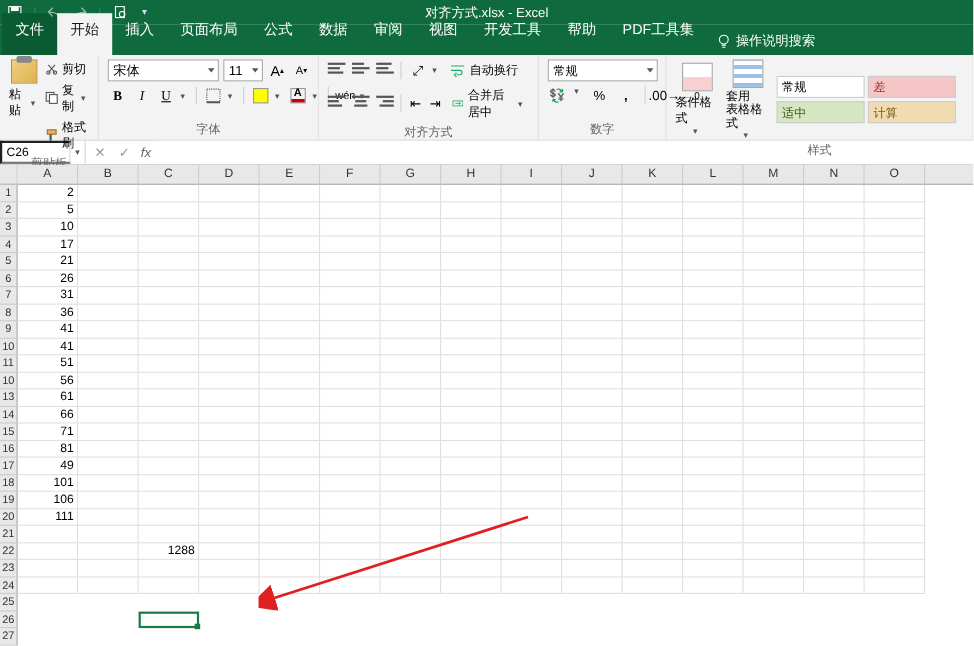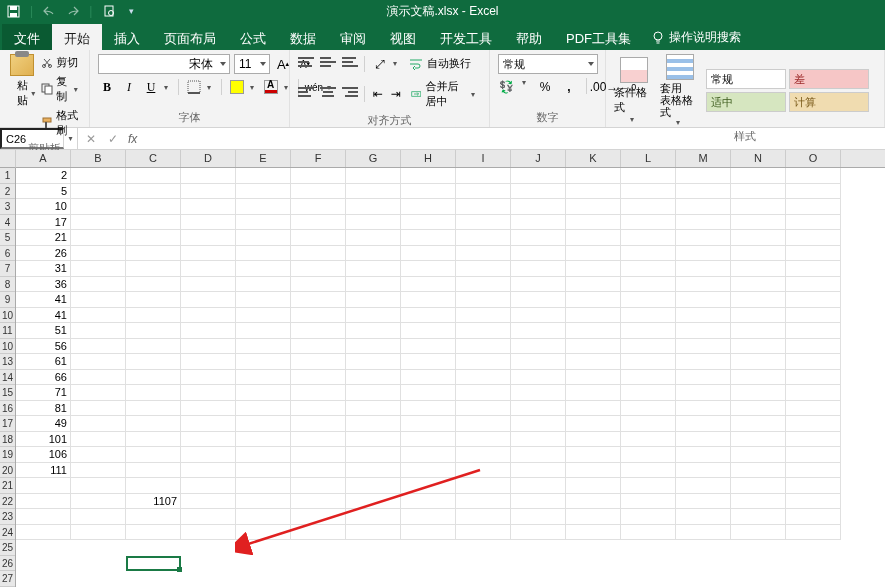--- a/index.html
+++ b/index.html
@@ -5,43 +5,43 @@
   * { box-sizing: border-box; margin: 0; padding: 0; }
   body { font-family: "Microsoft YaHei", Arial, sans-serif; font-size: 12px; background: #fff; width: 885px; height: 587px; overflow: hidden; position: relative; }
   
   .titlebar { background: #0f6b3e; height: 22px; display: flex; align-items: center; color: #fff; padding: 0 6px; }
   .qat { display: flex; gap: 8px; align-items: center; }
   .qat-icon { width: 14px; height: 14px; display: inline-flex; align-items: center; justify-content: center; cursor: pointer; }
   .qat-sep { color: #2a8a5a; margin: 0 2px; }
   .doc-title { position: absolute; left: 50%; transform: translateX(-50%); font-size: 12px; }
   
   .tabbar { background: #0f6b3e; height: 28px; display: flex; align-items: flex-end; color: #fff; padding-left: 2px; }
-  .tab { padding: 6px 12px 2px; cursor: pointer; font-size: 13px; border: none; background: transparent; color: #fff; }
+  .tab { padding: 6px 12px 14px; cursor: pointer; font-size: 13px; border: none; background: transparent; color: #fff; }
   .tab.active { background: #f3f3f3; color: #1a1a1a; }
   .tab.file { background: #0a5a32; }
   .tell-me { display: flex; align-items: center; gap: 4px; padding: 0 8px 4px; font-size: 12px; }
   .bulb { width: 14px; height: 14px; }
   
   .ribbon { background: #f3f3f3; border-bottom: 1px solid #d4d4d4; height: 78px; display: flex; }
   .ribbon-group { border-right: 1px solid #e1e1e1; padding: 4px 8px 2px; display: flex; flex-direction: column; justify-content: space-between; position: relative; }
   .group-label { font-size: 11px; color: #666; text-align: center; padding-top: 2px; }
   .group-body { display: flex; gap: 6px; align-items: flex-start; flex: 1; }
   
   .clipboard-body { display: flex; gap: 4px; }
   .paste-btn { width: 34px; height: 54px; display: flex; flex-direction: column; align-items: center; justify-content: center; cursor: pointer; }
   .paste-icon { width: 24px; height: 28px; background: linear-gradient(135deg,#f0d080,#e0b050); border: 1px solid #c09030; position: relative; }
   .paste-icon::after { content:''; position:absolute; top:-4px; left:4px; right:4px; height:6px; background:#888; border-radius:2px; }
-  .paste-label { font-size: 11px; margin-top: 2px; display: flex; align-items: center; text-align: right; }
+  .paste-label { font-size: 11px; margin-top: 2px; display: flex; align-items: center; }
   .clip-side { display: flex; flex-direction: column; gap: 2px; font-size: 11px; }
   .clip-side-item { display: flex; align-items: center; gap: 3px; cursor: pointer; padding: 1px 2px; }
   .mini-icon { width: 12px; height: 12px; display: inline-block; }
   
   .font-body { display: flex; flex-direction: column; gap: 4px; }
   .font-row { display: flex; gap: 4px; align-items: center; }
-  .font-name { width: 132px; height: 20px; border: 1px solid #ababab; background: #fff; font-size: 12px; padding: 0 16px 0 4px; position: relative; text-align: right; }
+  .font-name { width: 101px; height: 20px; border: 1px solid #ababab; background: #fff; font-size: 12px; padding: 0 16px 0 4px; position: relative; }
   .font-size { width: 36px; height: 20px; border: 1px solid #ababab; background: #fff; font-size: 12px; padding: 0 14px 0 4px; }
   .combo { position: relative; display: inline-block; }
   .combo::after { content:''; position:absolute; right:4px; top:8px; border-left:3px solid transparent; border-right:3px solid transparent; border-top:4px solid #555; }
   .btn-sm { width: 18px; height: 18px; display: inline-flex; align-items: center; justify-content: center; cursor: pointer; font-size: 12px; }
   .btn-sm.bold { font-weight: bold; font-family: "Times New Roman"; }
   .btn-sm.italic { font-style: italic; font-family: "Times New Roman"; }
   .btn-sm.underline { text-decoration: underline; font-family: "Times New Roman"; }
   .sep-v { width: 1px; height: 16px; background: #d0d0d0; margin: 0 2px; }
   .dd-arrow { width: 8px; font-size: 8px; color: #555; }
   .color-box { width: 14px; height: 14px; border: 1px solid #999; display: inline-block; position: relative; }
@@ -121,21 +121,21 @@
     </span>
     <span class="qat-sep">|</span>
     <span class="qat-icon">
       <svg width="12" height="12" viewBox="0 0 12 12">
           <rect x="2" y="1" width="8" height="10" fill="none" stroke="#fff"></rect>
           <circle cx="8" cy="8" r="2.5" fill="none" stroke="#fff"></circle>
         </svg>
     </span>
     <span class="qat-icon" style="font-size:9px;color:#cde">▾</span>
   </div>
-  <div class="doc-title">演示文稿.xlsx - Excel</div>
+  <div class="doc-title">对齐方式.xlsx - Excel</div>
 </div>
 
 <div class="tabbar">
   <button class="tab file">文件</button>
   <button class="tab active">开始</button>
   <button class="tab">插入</button>
   <button class="tab">页面布局</button>
   <button class="tab">公式</button>
   <button class="tab">数据</button>
   <button class="tab">审阅</button>
@@ -755,21 +755,21 @@
         <div class="cell"></div>
         <div class="cell"></div>
         <div class="cell"></div>
         <div class="cell"></div>
         <div class="cell"></div>
         <div class="cell"></div>
       </div>
       <div class="cell-row">
         <div class="cell"></div>
         <div class="cell"></div>
-        <div class="cell">1107</div>
+        <div class="cell">1288</div>
         <div class="cell"></div>
         <div class="cell"></div>
         <div class="cell"></div>
         <div class="cell"></div>
         <div class="cell"></div>
         <div class="cell"></div>
         <div class="cell"></div>
         <div class="cell"></div>
         <div class="cell"></div>
         <div class="cell"></div>

